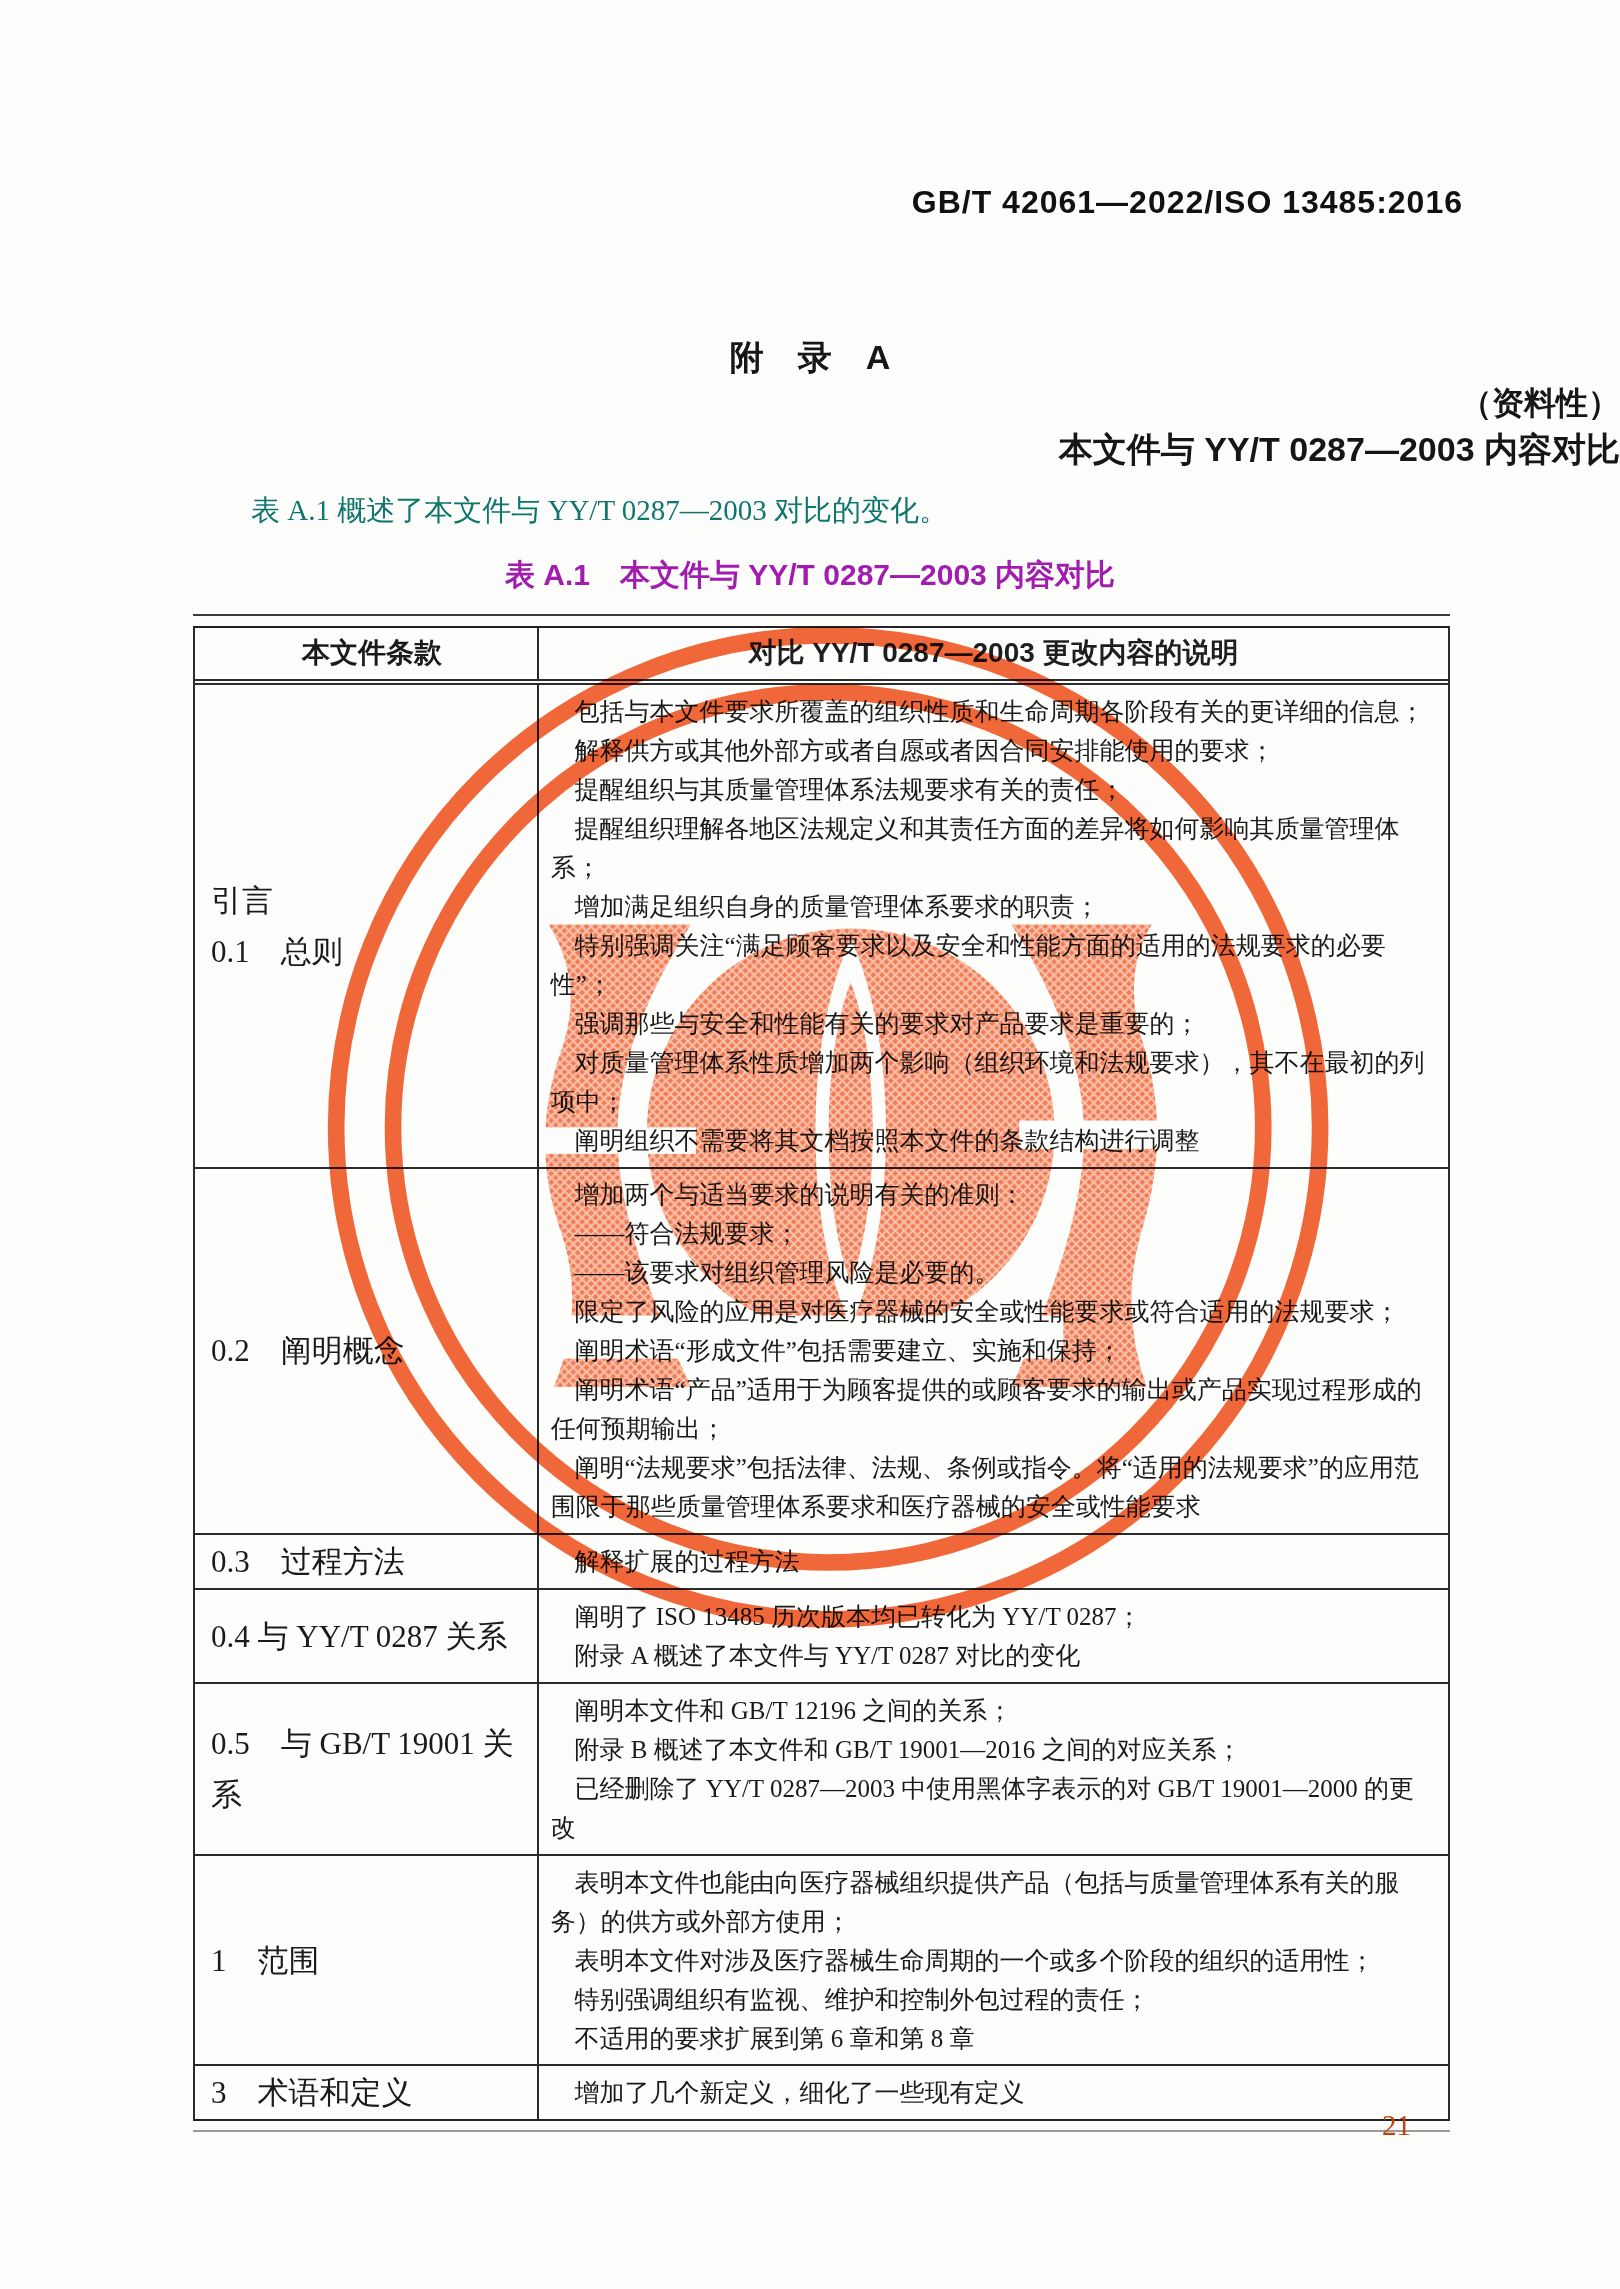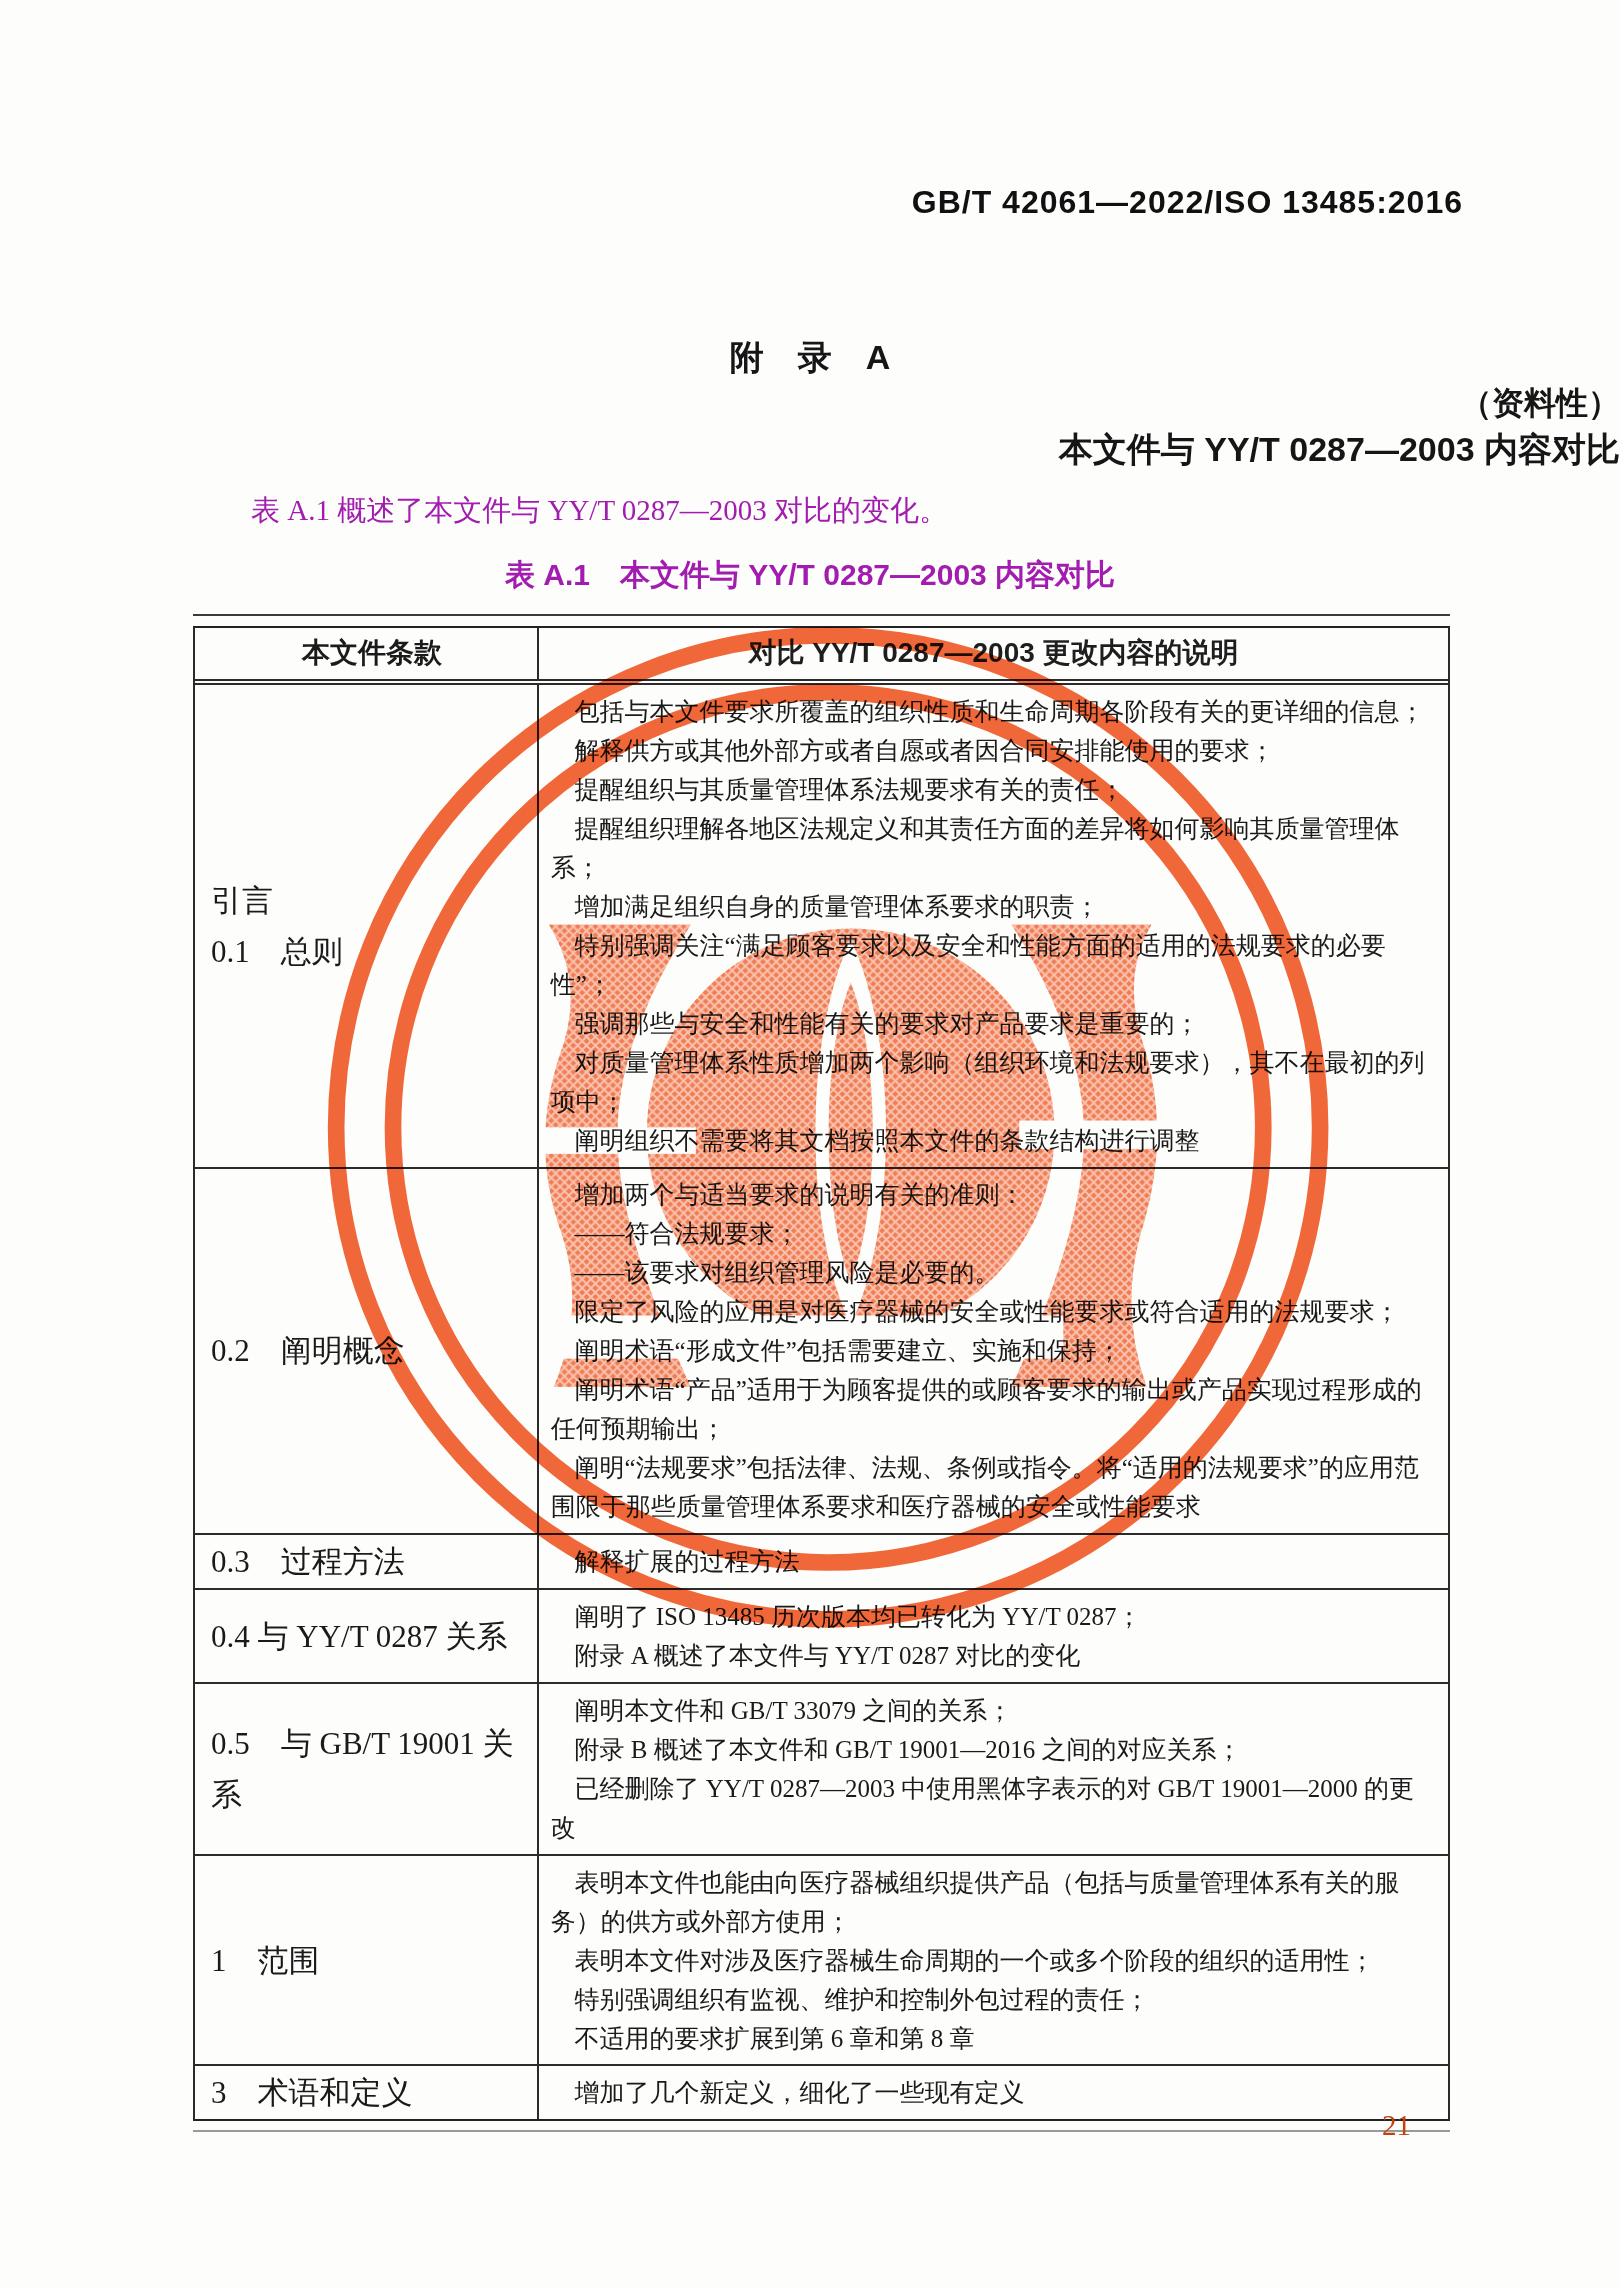--- a/index.html
+++ b/index.html
@@ -20,21 +20,21 @@
       font-family:"Liberation Sans","DejaVu Sans",sans-serif;
       font-weight:bold;font-size:34px;color:#161616;}
   .t2{position:absolute;top:382px;left:0;width:100%;text-align:right;
       font-family:"Liberation Sans","DejaVu Sans",sans-serif;
       font-weight:bold;font-size:32px;color:#161616;}
   .t3{position:absolute;top:427px;left:0;width:100%;text-align:right;
       font-family:"Liberation Sans","DejaVu Sans",sans-serif;
       font-weight:bold;font-size:34px;color:#161616;}
   .intro{
     position:absolute;top:491px;left:193px;width:1257px;margin:0;
-    text-indent:2em;font-size:29px;line-height:39px;color:#a21caf;
+    text-indent:2em;font-size:29px;line-height:39px;color:#0f766e;
   }
   .caption{
     position:absolute;top:555px;left:0;width:100%;text-align:center;
     font-family:"Liberation Sans","DejaVu Sans",sans-serif;
     font-weight:bold;font-size:30px;color:#a21caf;
   }
   .tbl-wrap{position:absolute;top:614px;left:193px;width:1257px;}
   .top-rule{height:9.8px;border-top:2px solid #3a3a3a;}
   .tbl{
     border-top:2.9px solid #222;
@@ -151,21 +151,21 @@
         </div>
       </div>
 
       <div class="row rsep">
         <div class="cl">
             <div class="lbl">
           <span>0.5　与 GB/T 19001 关系</span>
         </div>
           </div>
         <div class="cr">
-          <p>阐明本文件和 GB/T 33079 之间的关系；</p>
+          <p>阐明本文件和 GB/T 12196 之间的关系；</p>
           <p>附录 B 概述了本文件和 GB/T 19001—2016 之间的对应关系；</p>
           <p>已经删除了 YY/T 0287—2003 中使用黑体字表示的对 GB/T 19001—2000 的更改</p>
         </div>
       </div>
 
       <div class="row rsep">
         <div class="cl">
             <div class="lbl">
           <span>1　范围</span>
         </div>

